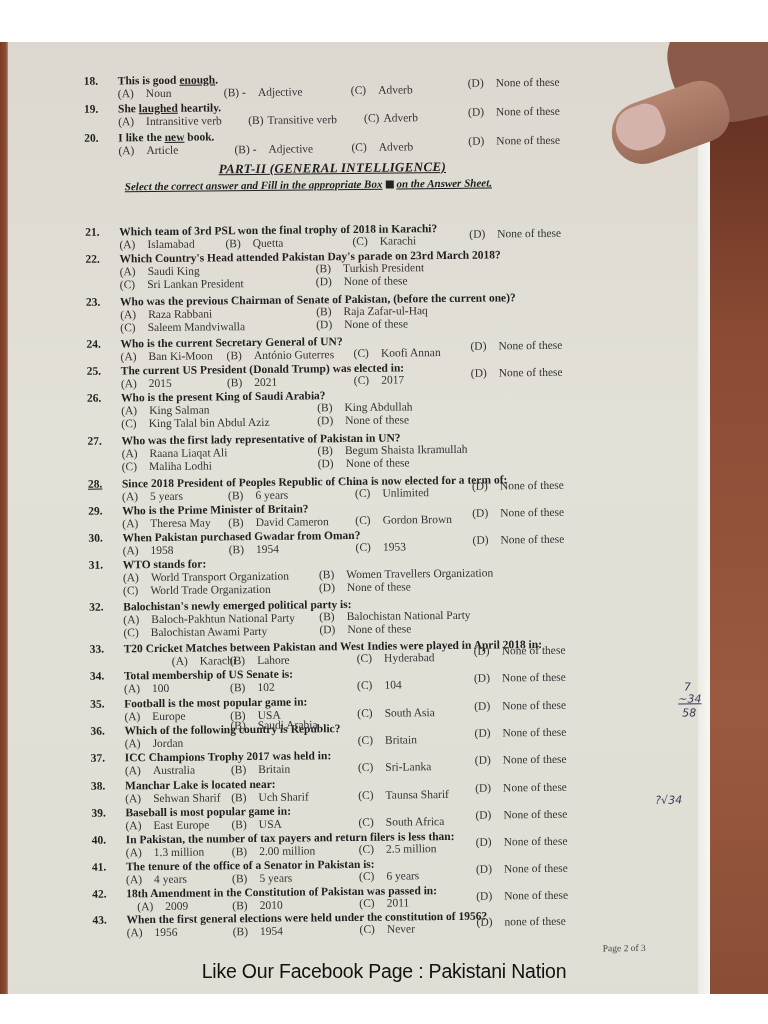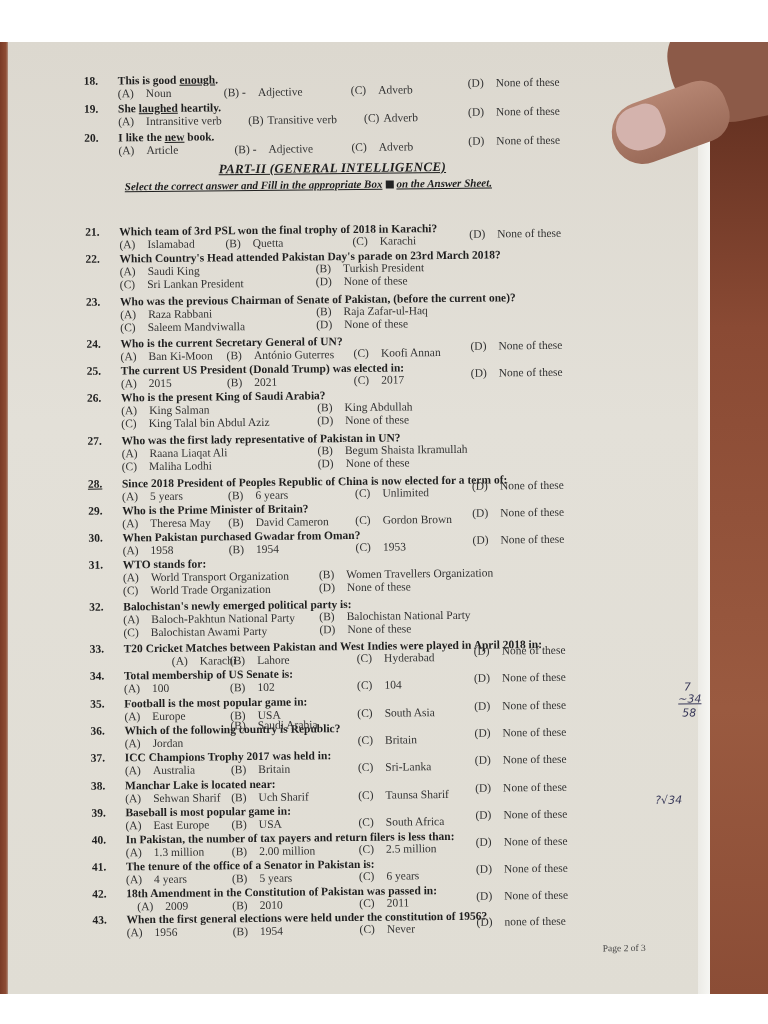--- a/index.html
+++ b/index.html
@@ -253,13 +253,14 @@
 
     <div class="page-no">Page 2 of 3</div>
   </div>
 
   <div class="thumb">
     <div class="hand"></div>
     <div class="finger"></div>
     <div class="nail"></div>
   </div>
 
+  <div class="fb-banner">Like Our Facebook Page  : Pakistani Nation</div>
 </div>
 
 </body></html>

